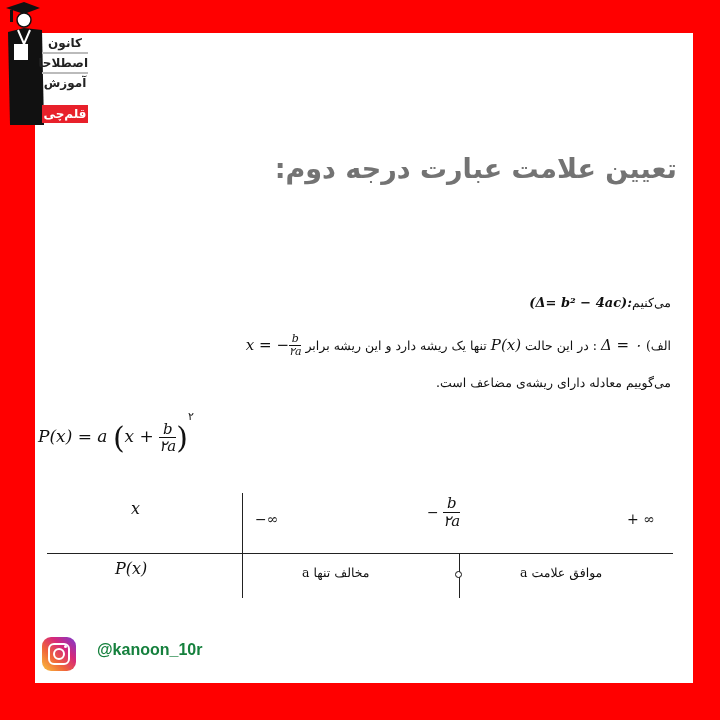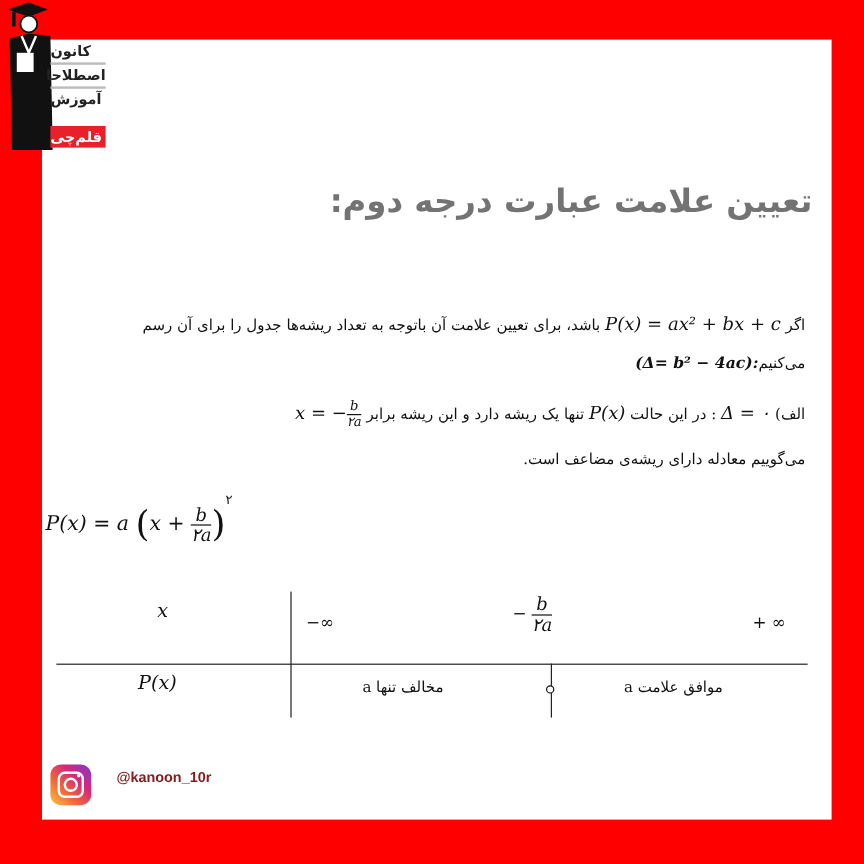--- a/index.html
+++ b/index.html
@@ -11,21 +11,21 @@
   .panel {
     position: absolute; left: 35px; top: 33px; width: 658px; height: 650px;
     background: #ffffff;
   }
   
   .logo { position: absolute; left: 0; top: 0; width: 90px; height: 125px; }
   .logo .figure { position: absolute; left: 0; top: 0; width: 44px; height: 125px; }
   .logo-text {
     position: absolute; left: 42px; top: 34px; width: 46px;
     font-family: "DejaVu Sans", sans-serif; font-weight: bold;
-    font-size: 12px; color: #222; direction: rtl; text-align: left; line-height: 1;
+    font-size: 12px; color: #222; direction: rtl; text-align: center; line-height: 1;
   }
   .logo-text .ln { display: block; padding: 3px 0; border-bottom: 2px solid #bbb; }
   .logo-text .ln.last { border-bottom: none; }
   .logo-text .badge {
     display: block; background: #e8202a; color: #fff; margin-top: 13px; padding: 3px 0;
   }
   .title {
     position: absolute; right: 16px; top: 120px;
     direction: rtl; color: #737373; font-weight: bold; font-size: 27px;
     font-family: "DejaVu Sans", sans-serif;
@@ -50,34 +50,29 @@
   .table { position: absolute; left: 12px; top: 460px; width: 626px; height: 110px; }
   .hline { position: absolute; left: 0; right: 0; top: 60px; height: 1px; background: #222; }
   .vline { position: absolute; width: 1px; background: #222; }
   .cell { position: absolute; font-family: "DejaVu Serif", serif; color: #111; }
   .dot { position: absolute; width: 5px; height: 5px; border: 1.5px solid #111; border-radius: 50%; background: #fff; }
   .insta { position: absolute; left: 7px; top: 604px; width: 34px; height: 34px; border-radius: 9px;
     background: linear-gradient(45deg, #f9c33c 0%, #f0663a 35%, #d6287a 65%, #7a3bd1 100%); }
   .insta .ring { position: absolute; left: 6px; top: 6px; width: 18px; height: 18px; border: 2.5px solid #fff; border-radius: 6px; }
   .insta .lens { position: absolute; left: 11px; top: 11px; width: 8px; height: 8px; border: 2.5px solid #fff; border-radius: 50%; }
   .insta .flash { position: absolute; left: 22px; top: 8px; width: 3px; height: 3px; background: #fff; border-radius: 50%; }
-  .handle { position: absolute; left: 62px; top: 608px; font-family: "Liberation Sans", sans-serif; font-weight: bold; font-size: 12px; color: #7f1d1d; }
+  .handle { position: absolute; left: 62px; top: 608px; font-family: "Liberation Sans", sans-serif; font-weight: bold; font-size: 16px; color: #15803d; }
 </style>
 </head>
 <body>
 
 <div class="panel">
 
   <div class="title">تعیین علامت عبارت درجه دوم:</div>
 
-  <div class="para" style="top:228px;">
-    <span>اگر</span>
-    <span class="m">P(x) = ax² + bx + c</span>
-    <span>باشد، برای تعیین علامت آن باتوجه به تعداد ریشه‌ها جدول را برای آن رسم</span>
-  </div>
   <div class="para" style="top:262px;">
     <span>می‌کنیم</span><span class="m" style="font-weight:bold;font-size:13px;">(Δ= b² − 4ac):</span>
   </div>
 
   <div class="para" style="top:300px;">
     <span>الف)</span>
     <span class="m">Δ = ۰</span>
     <span>: در این حالت</span>
     <span class="m">P(x)</span>
     <span>تنها یک ریشه دارد و این ریشه برابر</span>

